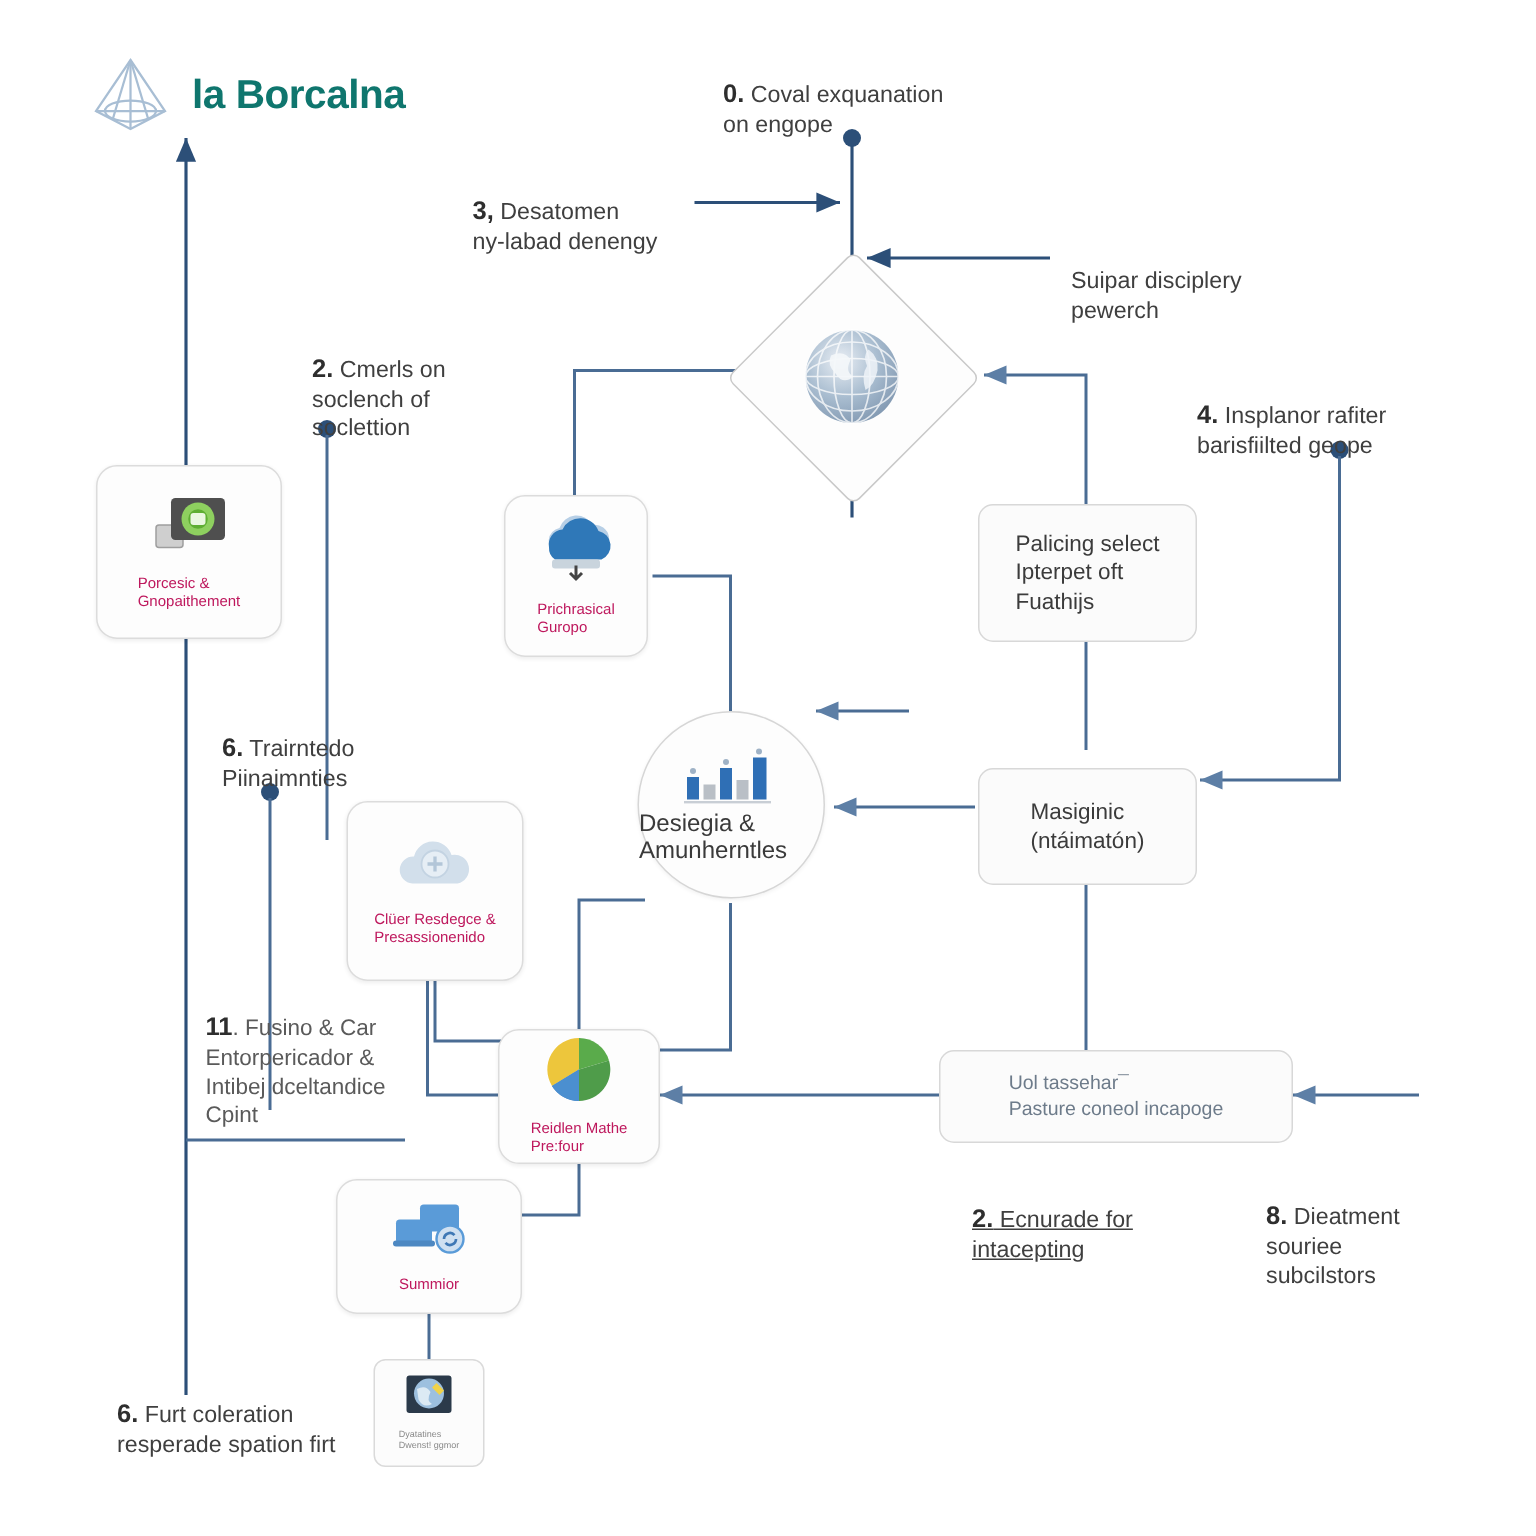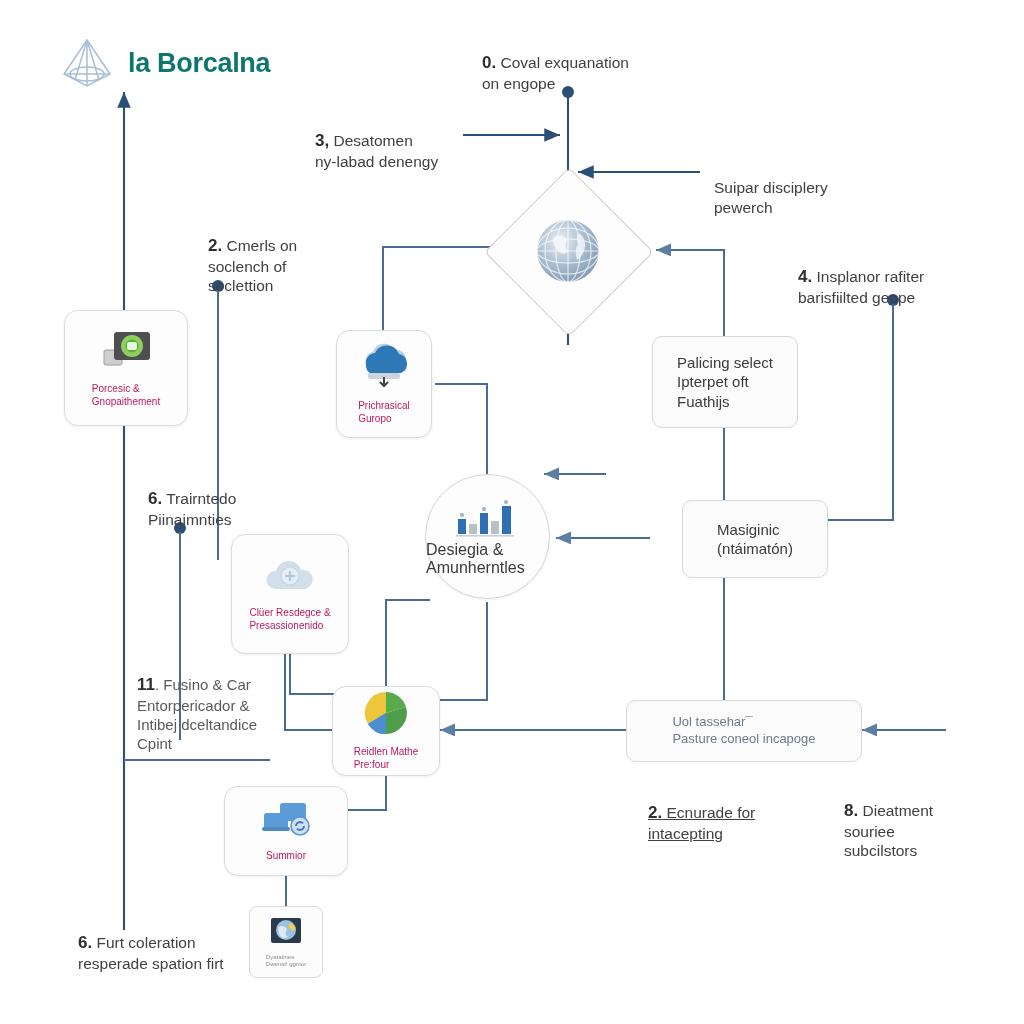--- a/index.html
+++ b/index.html
@@ -310,21 +310,21 @@
     <span class="lbl">Dyatatines
 Dwenst! ggmor</span>
   </div>
 
   <div class="node plain" style="left:652px;top:336px;width:146px;height:92px;">
     <span class="lbl">Palicing select
 Ipterpet oft
 Fuathijs</span>
   </div>
 
-  <div class="node plain" style="left:652px;top:500px;width:146px;height:78px;margin-left:30px;">
+  <div class="node plain" style="left:652px;top:512px;width:146px;height:78px;">
     <span class="lbl">Masiginic
 (ntáimatón)</span>
   </div>
 
   <div class="node plain" style="left:626px;top:700px;width:236px;height:62px;">
     <span class="lbl" style="color:#6d7b8a;font-size:13px;">Uol tassehar¯
 Pasture coneol incapoge</span>
   </div>
 
 </div>

